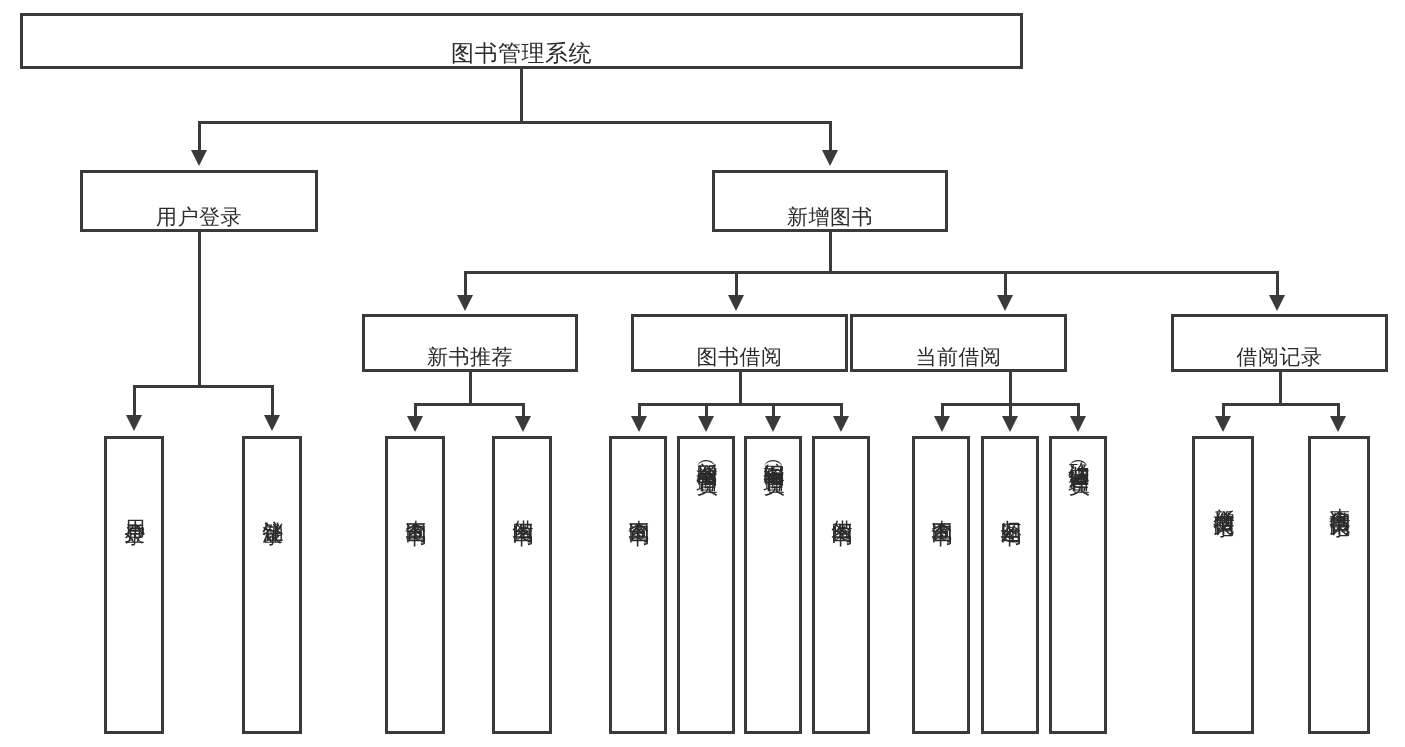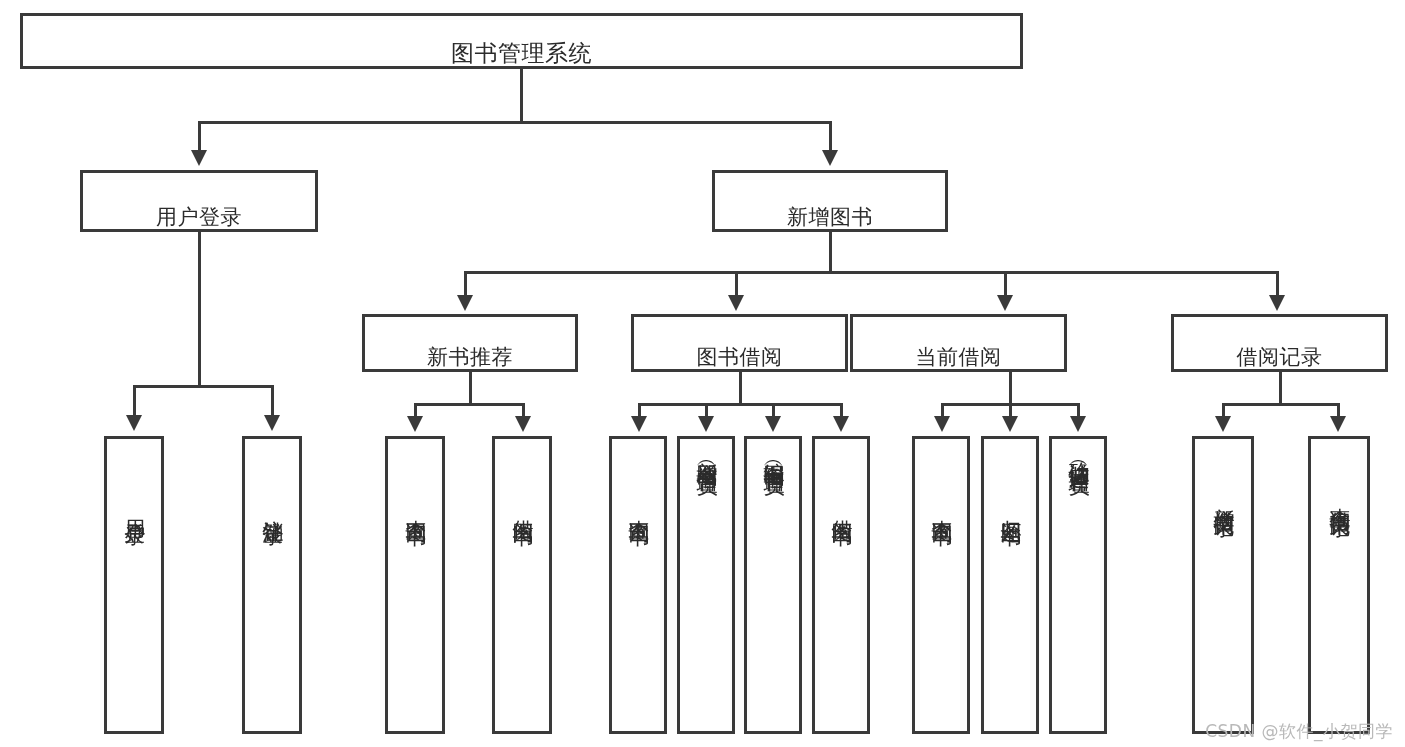--- a/index.html
+++ b/index.html
@@ -218,15 +218,14 @@
   </div>
 
   <div class="node leaf short2" style="left:1192px;top:436px;width:62px;height:298px;">
     <span class="vtext">新增借阅记录</span>
   </div>
 
   <div class="node leaf short2" style="left:1308px;top:436px;width:62px;height:298px;">
     <span class="vtext">查询借阅记录</span>
   </div>
 
-  <div class="watermark">CSDN @软件_小贺同学</div>
 
 </div>
 
 </body></html>

